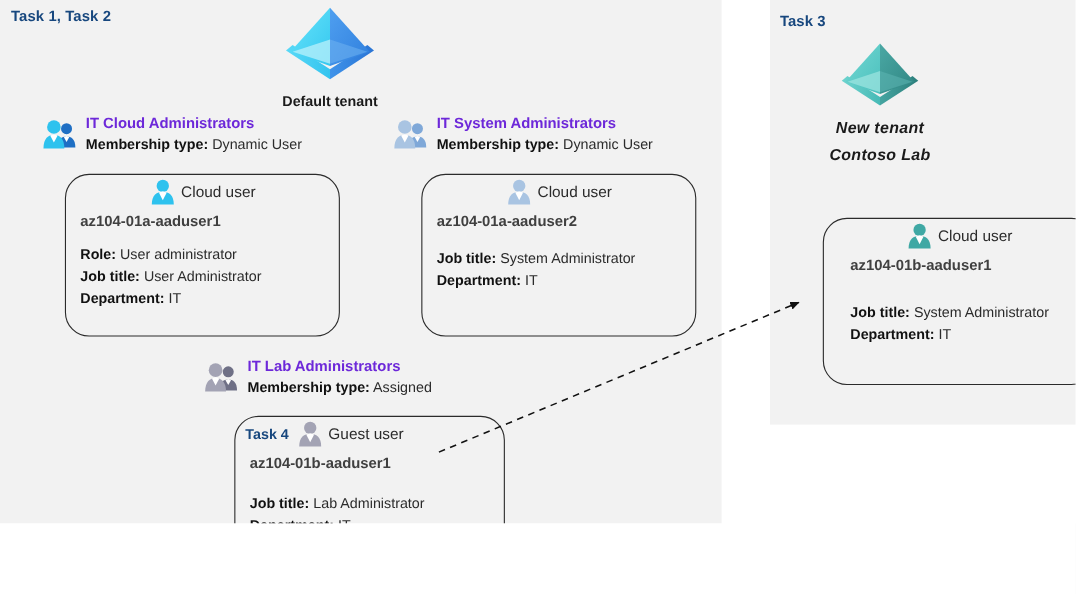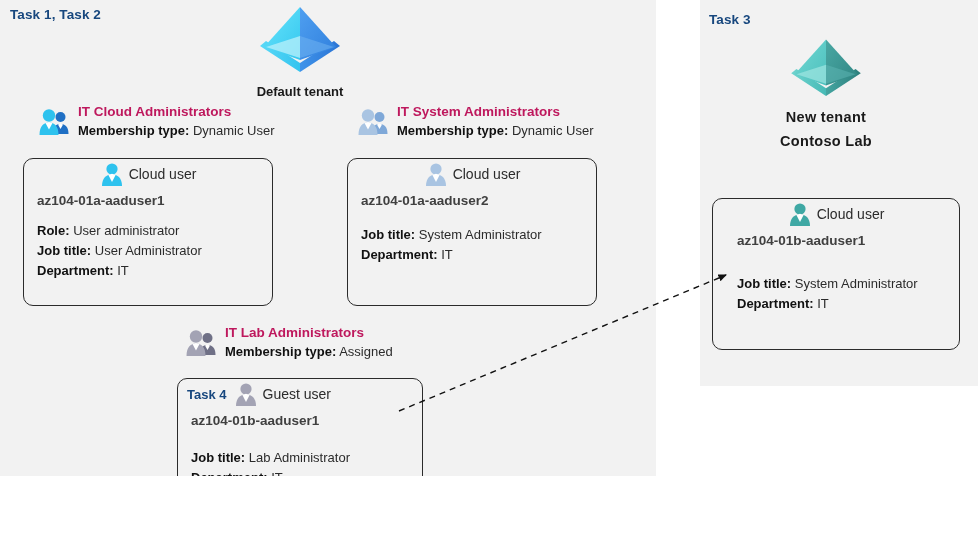--- a/index.html
+++ b/index.html
@@ -44,21 +44,21 @@
   }
   #task-label-12 { left: 10px; top: 7px; }
   #task-label-3  { left: 709px; top: 12px; }
 
   
   .tenant-block {
     position: absolute;
     text-align: center;
   }
   #tenant-default { left: 200px; top: 2px; width: 200px; }
-  #tenant-new     { left: 726px; top: 34px; width: 200px; }
+  #tenant-new     { left: 700px; top: 34px; width: 200px; font-style: italic; }
 
   .tenant-icon {
     display: block;
     margin: 0 auto;
   }
   .tenant-caption {
     font-size: 13px;
     font-weight: bold;
     color: #1a1a1a;
     line-height: 1.45;
@@ -75,43 +75,44 @@
     position: absolute;
     left: 0;
     top: 4px;
   }
   .group-text {
     margin-left: 40px;
   }
   .group-name {
     font-size: 13.5px;
     font-weight: bold;
-    color: #be185d;
+    color: #6d28d9;
     white-space: nowrap;
     line-height: 1.25;
   }
   .group-membership {
     font-size: 13px;
     color: #2b2b2b;
     white-space: nowrap;
     line-height: 1.5;
   }
   .group-membership b { color: #111111; }
 
   #group-cloud  { left: 38px;  top: 104px; }
   #group-system { left: 357px; top: 104px; }
   #group-lab    { left: 185px; top: 325px; }
 
   
   .card {
     position: absolute;
     border: 1.3px solid #2b2b2b;
-    border-radius: 10px;
+    border-radius: 22px;
     background: transparent;
     box-sizing: border-box;
+    margin-left: 36px;
   }
   #card-user1  { left: 23px;  top: 158px; width: 250px; height: 148px; }
   #card-user2  { left: 347px; top: 158px; width: 250px; height: 148px; }
   #card-guest  { left: 177px; top: 378px; width: 246px; height: 146px; }
   #card-user1b { left: 712px; top: 198px; width: 248px; height: 152px; }
 
   .card-head {
     position: relative;
     height: 30px;
     display: flex;

